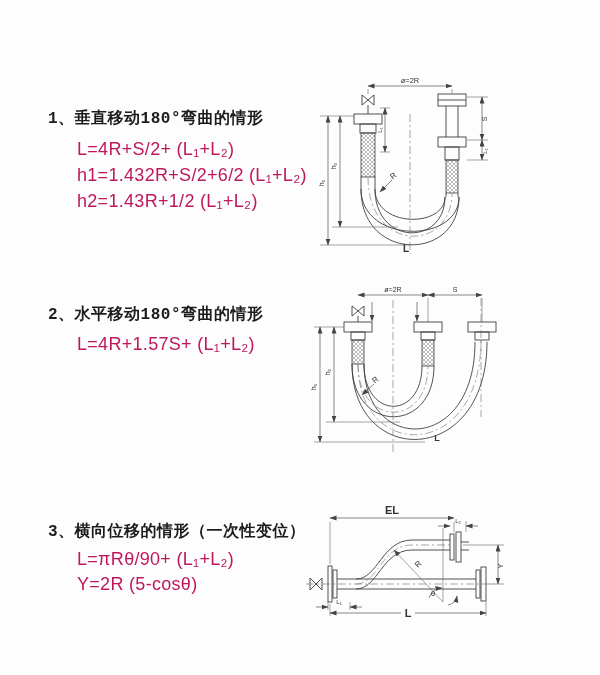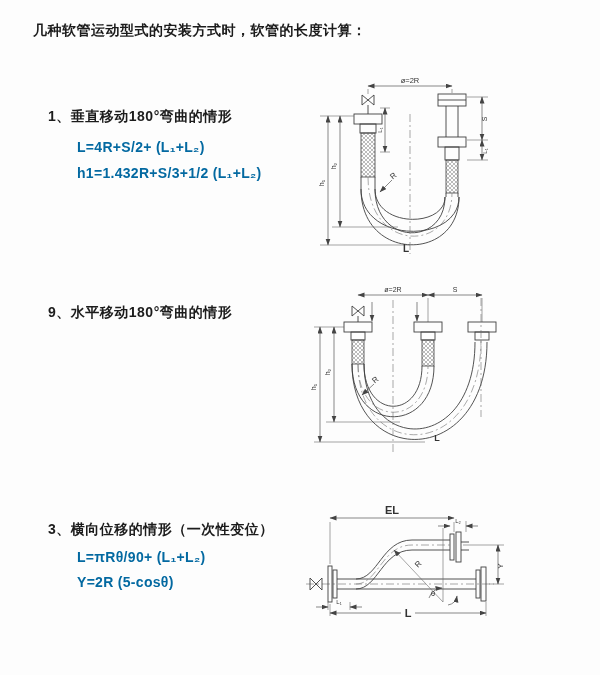--- a/index.html
+++ b/index.html
@@ -2,42 +2,43 @@
 <html><head>
 <meta charset="utf-8">
 <style>
   html,body{margin:0;padding:0;background:#e8e8e8;}
   .page{
     position:relative;width:600px;height:675px;background:#fdfdfd;
     font-family:"Liberation Sans","DejaVu Sans",sans-serif;
     color:#1c1c1c;overflow:hidden;margin:0 auto;
   }
   .title{position:absolute;left:33px;top:22px;font-size:14px;font-weight:600;letter-spacing:.5px;}
-  .heading{position:absolute;font-size:14px;font-weight:600;letter-spacing:.5px;}
-  .formula{position:absolute;font-size:14px;font-weight:700;letter-spacing:.3px;color:#0369a1;}
+  .heading{position:absolute;font-size:16px;font-weight:600;letter-spacing:.5px;font-family:Liberation Mono, monospace;}
+  .formula{position:absolute;font-size:18px;font-weight:400;letter-spacing:.3px;color:#be185d;}
   svg{position:absolute;overflow:visible;}
   svg text{font-family:"Liberation Sans","DejaVu Sans",sans-serif;fill:#333;}
   .dln{stroke:#555;stroke-width:.7;fill:none;}
   .drw{stroke:#3f3f3f;stroke-width:.9;fill:none;}
   .thin{stroke:#6a6a6a;stroke-width:.6;fill:none;}
   .cl{stroke:#707070;stroke-width:.6;fill:none;stroke-dasharray:8 3 2 3;}
   .hat{fill:url(#hatch);stroke:#3f3f3f;stroke-width:.8;}
 </style>
 </head>
 <body>
 
 <div class="page">
 
-  <div class="title">几种软管运动型式的安装方式时，软管的长度计算：</div>
 
   <div class="heading" style="left:48px;top:108px">1、垂直移动180°弯曲的情形</div>
   <div class="formula" style="left:77px;top:139px">L=4R+S/2+ (L₁+L₂)</div>
-  <div class="formula" style="left:77px;top:165px">h1=1.432R+S/3+1/2 (L₁+L₂)</div>
-
-  <div class="heading" style="left:48px;top:304px">9、水平移动180°弯曲的情形</div>
+  <div class="formula" style="left:77px;top:165px">h1=1.432R+S/2+6/2 (L₁+L₂)</div>
+  <div class="formula" style="left:77px;top:191px">h2=1.43R+1/2 (L₁+L₂)</div>
+
+  <div class="heading" style="left:48px;top:304px">2、水平移动180°弯曲的情形</div>
+  <div class="formula" style="left:77px;top:334px">L=4R+1.57S+ (L₁+L₂)</div>
 
   <div class="heading" style="left:48px;top:521px">3、横向位移的情形（一次性变位）</div>
   <div class="formula" style="left:77px;top:549px">L=πRθ/90+ (L₁+L₂)</div>
   <div class="formula" style="left:77px;top:574px">Y=2R (5-cosθ)</div>
 
   <svg style="left:306px;top:68px" width="240" height="192" viewBox="0 0 240 192">
     <defs>
       <marker id="arrF" markerWidth="8" markerHeight="8" refX="6.5" refY="2.5" orient="auto-start-reverse" markerUnits="userSpaceOnUse">
         <path d="M0,0 L7,2.5 L0,5 Z" fill="#444"></path>
       </marker>

